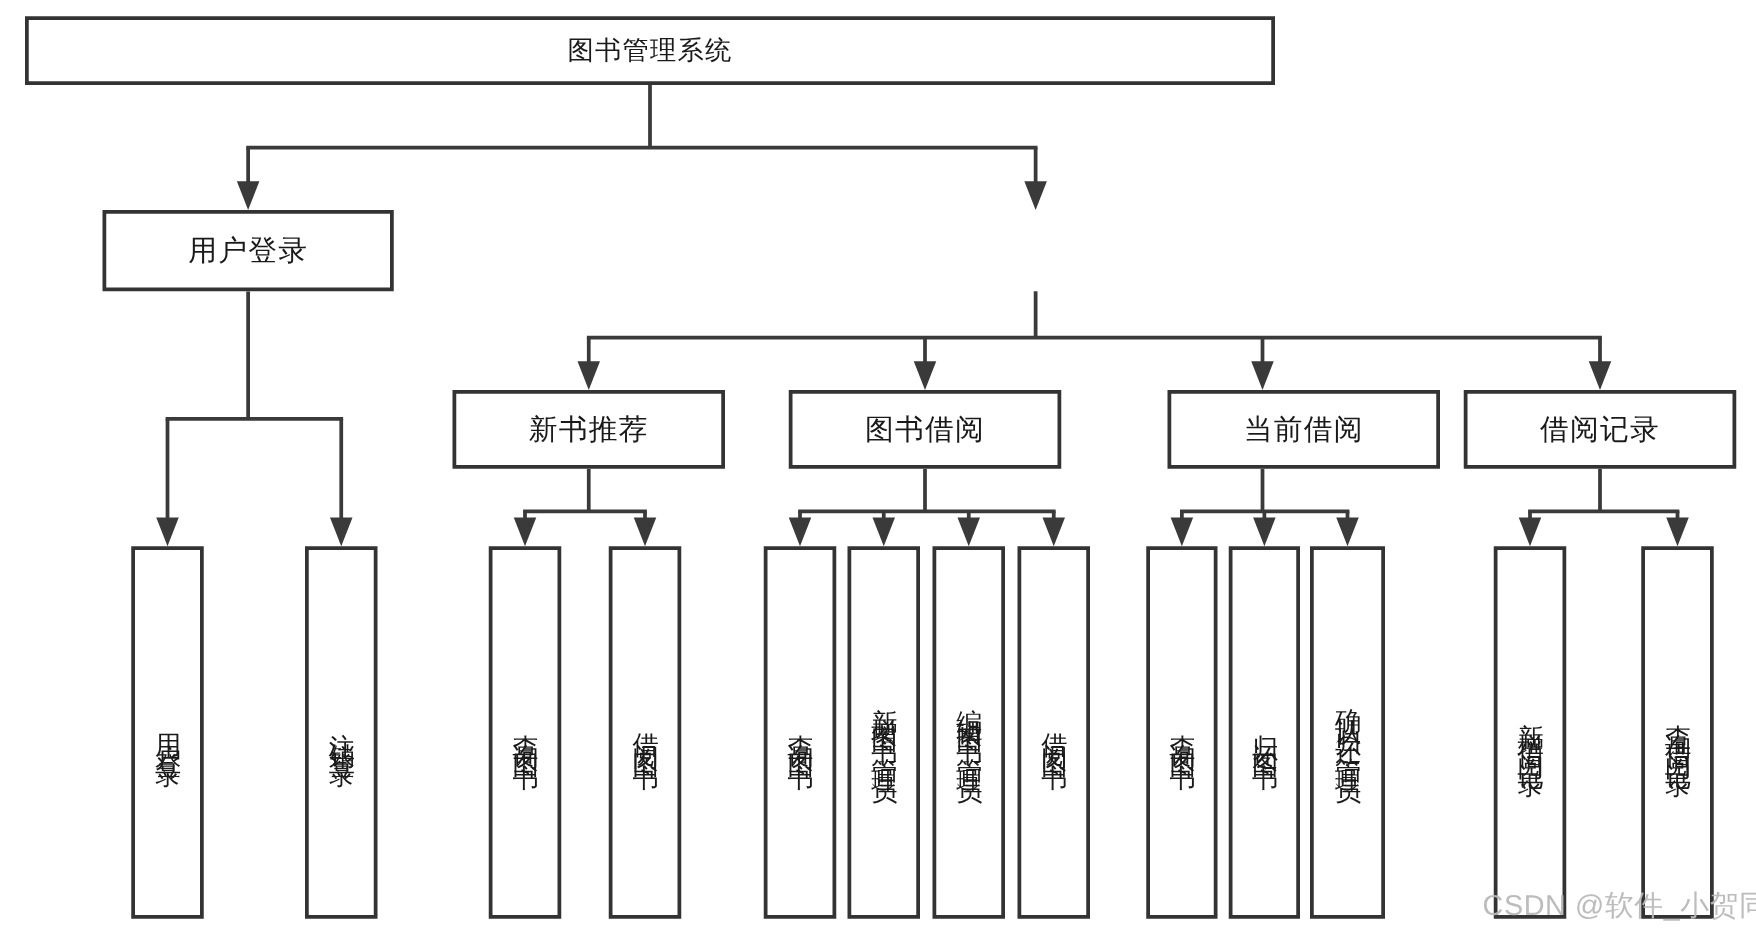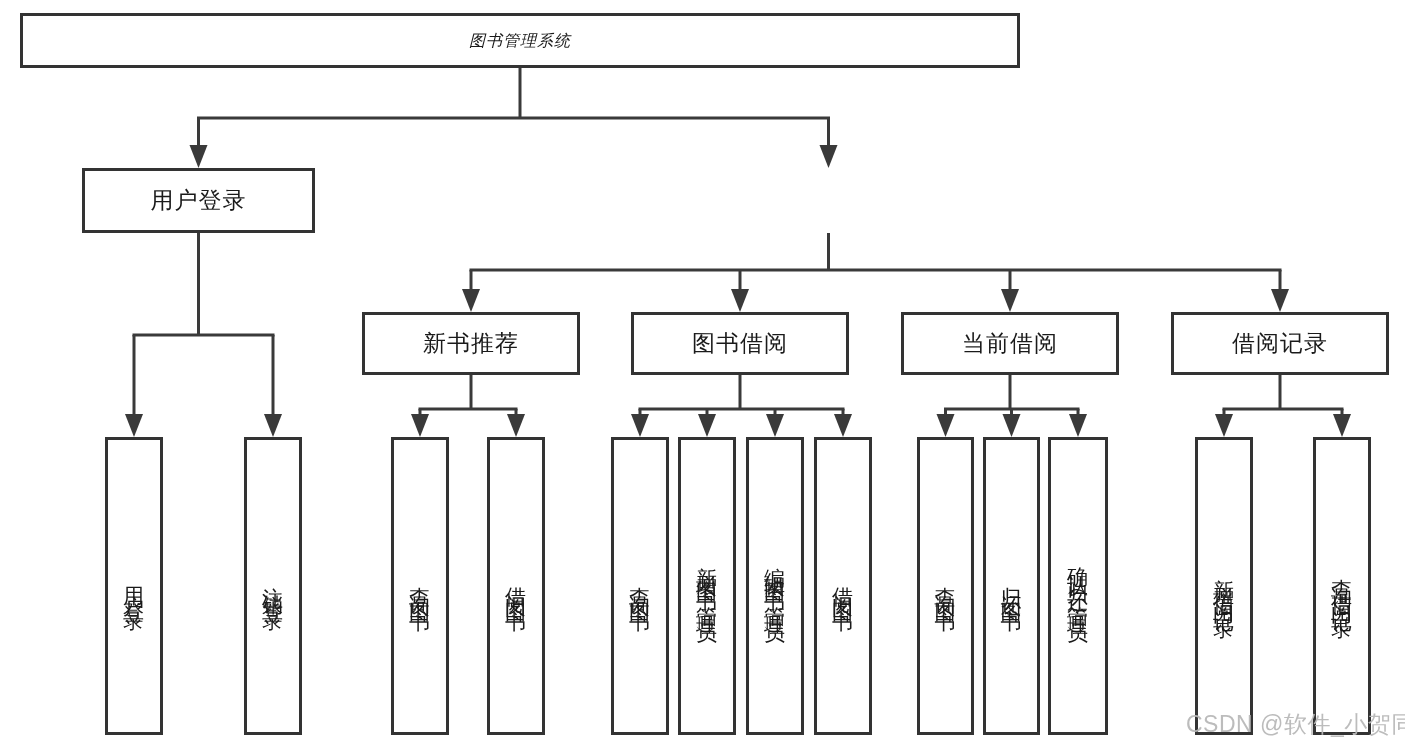--- a/index.html
+++ b/index.html
@@ -31,22 +31,21 @@
     z-index: 2;
     color: #1a1a1a;
   }
   .box.h span {
     font-size: 23px;
     letter-spacing: 1px;
     line-height: 1;
     white-space: nowrap;
   }
   .box.root span {
-    font-size: 16px;
-    font-style: italic;
+    font-size: 21px;
   }
   .box.v span {
     writing-mode: vertical-lr;
     text-orientation: mixed;
     font-size: 21px;
     letter-spacing: 8px;
     line-height: 1;
     max-height: 286px;
   }
   .watermark {
@@ -132,21 +131,21 @@
   <div class="box h" style="left:82px; top:168px; width:233px; height:65px">
     <span>用户登录</span>
   </div>
 
   <div class="box h" style="left:631px; top:312px; width:218px; height:63px">
     <span>图书借阅</span>
   </div>
   <div class="box h" style="left:362px; top:312px; width:218px; height:63px">
     <span>新书推荐</span>
   </div>
-  <div class="box h" style="left:901px; top:312px; width:218px; height:63px">
+  <div class="box h" style="left:934px; top:312px; width:218px; height:63px">
     <span>当前借阅</span>
   </div>
   <div class="box h" style="left:1171px; top:312px; width:218px; height:63px">
     <span>借阅记录</span>
   </div>
 
   <div class="box v" style="left:105px; top:437px; width:58px; height:298px">
     <span>用户登录</span>
   </div>
   <div class="box v" style="left:244px; top:437px; width:58px; height:298px">

